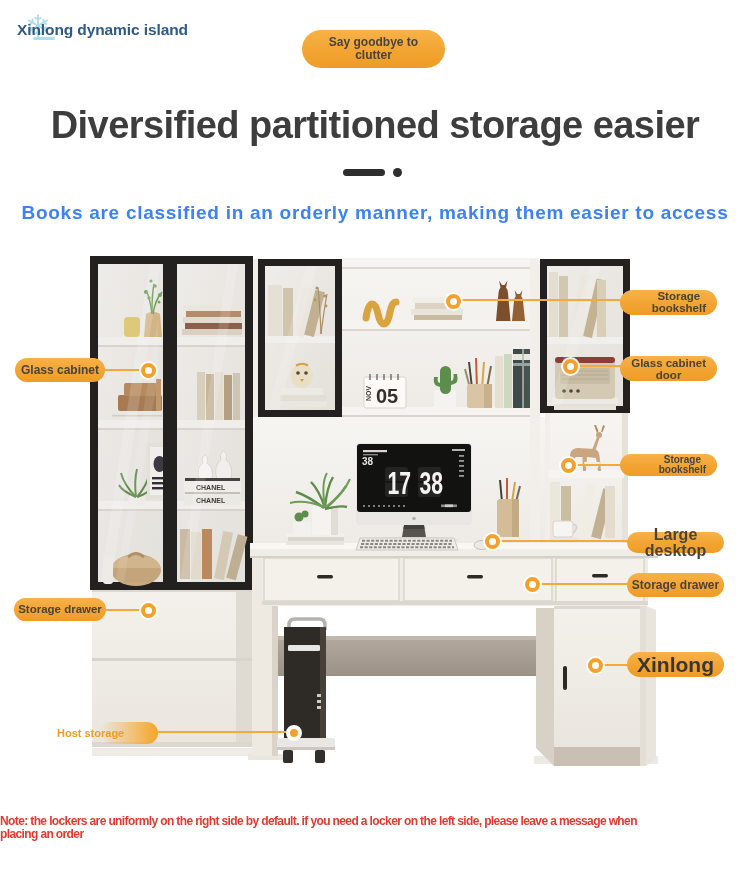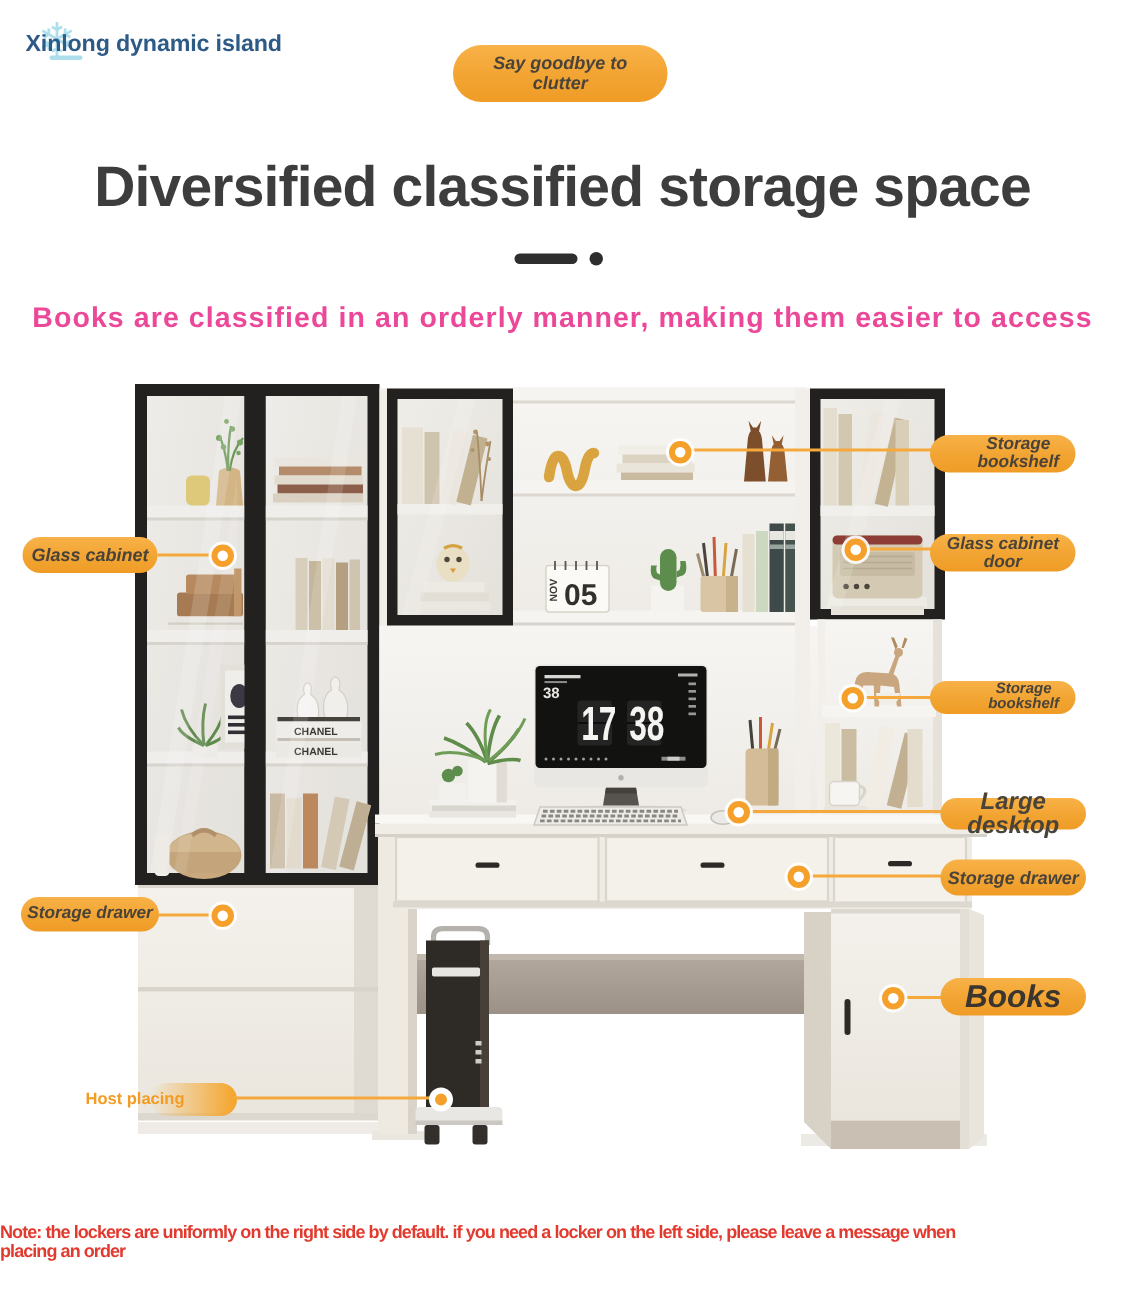--- a/index.html
+++ b/index.html
@@ -1,46 +1,46 @@
 <!DOCTYPE html>
 <html><head>
 <meta charset="utf-8">
 <style>
   html,body{margin:0;padding:0;}
   body{font-family:"Liberation Sans",sans-serif;background:#fff;}
   .page{position:relative;width:750px;height:870px;background:#fff;overflow:hidden;}
   .abs{position:absolute;}
   .pill{position:absolute;background:linear-gradient(180deg,#f8b248 0%,#f2a432 55%,#ef9c26 100%);
         border-radius:999px;color:#4a4339;font-weight:bold;line-height:1.0;
-        display:flex;flex-direction:column;justify-content:center;box-sizing:border-box;font-style:italic;}
+        display:flex;flex-direction:column;justify-content:center;box-sizing:border-box;}
   .pill.ctr{align-items:center;text-align:center;}
   .pill.rt{align-items:flex-end;text-align:center;padding-right:11px;}
   .cline{position:absolute;height:2px;background:#f5a93d;}
   .ring{position:absolute;width:7px;height:7px;background:#fff;border:4px solid #f6a02c;
         border-radius:50%;box-shadow:0 0 0 2px rgba(255,255,255,.9);}
 </style>
 </head>
 <body>
 <div class="page">
 
   <div class="abs" style="left:25px;top:8px;font-size:31px;color:#a5dcea;opacity:.9;">❄</div>
 
   <div class="abs" style="left:17px;top:21px;font-size:15.5px;font-weight:bold;color:#2d5a87;letter-spacing:-0.1px;">Xinlong dynamic island</div>
 
   <div class="abs" style="left:33px;top:37px;width:22px;height:2.5px;background:#9ed9e8;border-radius:2px;opacity:.85;"></div>
 
   <div class="pill ctr" style="left:302px;top:30px;width:143px;height:38px;font-size:12px;line-height:13px;">Say goodbye to<br>clutter</div>
 
-  <div class="abs" style="left:0;top:104px;width:750px;text-align:center;font-size:38px;letter-spacing:-0.55px;font-weight:bold;color:#3d3d3d;">Diversified classified storage space</div>
+  <div class="abs" style="left:0;top:104px;width:750px;text-align:center;font-size:38px;letter-spacing:-0.55px;font-weight:bold;color:#3d3d3d;">Diversified partitioned storage easier</div>
 
   <div class="abs" style="left:343px;top:169px;width:42px;height:7px;background:#2e2e2e;border-radius:3.5px;"></div>
 
   <div class="abs" style="left:393px;top:168px;width:9px;height:9px;background:#2e2e2e;border-radius:50%;"></div>
 
-  <div class="abs" style="left:0;top:202px;width:750px;text-align:center;font-size:19px;letter-spacing:0.72px;font-weight:bold;color:#ec4899;">Books are classified in an orderly manner, making them easier to access</div>
+  <div class="abs" style="left:0;top:202px;width:750px;text-align:center;font-size:19px;letter-spacing:0.72px;font-weight:bold;color:#3b82f6;">Books are classified in an orderly manner, making them easier to access</div>
 
   <svg class="abs" style="left:0;top:240px;" width="750" height="560" viewBox="0 240 750 560" xmlns="http://www.w3.org/2000/svg">
   <defs>
     <linearGradient id="gfront" x1="0" y1="0" x2="0" y2="1">
       <stop offset="0" stop-color="#f4f1ec"></stop>
           <stop offset="1" stop-color="#eae6de"></stop>
     </linearGradient>
     <linearGradient id="gint" x1="0" y1="0" x2="1" y2="1">
       <stop offset="0" stop-color="#f4f2ee"></stop>
           <stop offset="1" stop-color="#e9e6e0"></stop>
@@ -585,36 +585,36 @@
   <div class="cline" style="left:538px;top:583px;width:92px;"></div>
 
   <div class="ring" style="left:524.5px;top:576.5px;"></div>
 
   <div class="pill ctr" style="left:627px;top:573px;width:97px;height:24px;font-size:12px;">Storage drawer</div>
 
   <div class="cline" style="left:601px;top:664px;width:29px;"></div>
 
   <div class="ring" style="left:587.5px;top:657.5px;"></div>
 
-  <div class="pill ctr" style="left:627px;top:652px;width:97px;height:25px;font-size:21px;color:#3a362f;">Books</div>
+  <div class="pill ctr" style="left:627px;top:652px;width:97px;height:25px;font-size:21px;color:#3a362f;">Xinlong</div>
 
   <div class="pill ctr" style="left:15px;top:358px;width:90px;height:24px;font-size:12px;">Glass cabinet</div>
 
   <div class="cline" style="left:105px;top:369px;width:36px;"></div>
 
   <div class="ring" style="left:140.5px;top:362.5px;"></div>
 
   <div class="pill ctr" style="left:14px;top:598px;width:92px;height:23px;font-size:11.5px;">Storage drawer</div>
 
   <div class="cline" style="left:106px;top:609px;width:35px;"></div>
 
   <div class="ring" style="left:140.5px;top:602.5px;"></div>
 
   <div class="abs" style="left:100px;top:722px;width:58px;height:22px;border-radius:11px;background:linear-gradient(90deg,rgba(246,166,40,0) 0%,rgba(246,166,40,0.55) 55%,rgba(246,160,30,0.95) 100%);"></div>
 
-  <div class="abs" style="left:57px;top:727px;font-size:11px;font-weight:bold;color:#f59b22;">Host placing</div>
+  <div class="abs" style="left:57px;top:727px;font-size:11px;font-weight:bold;color:#f59b22;">Host storage</div>
 
   <div class="cline" style="left:155px;top:731px;width:132px;"></div>
 
   <div class="abs" style="left:286px;top:725px;width:8px;height:8px;background:#f6a02c;border:4px solid #ffffff;border-radius:50%;"></div>
 
   <div class="abs" style="left:0;top:815px;width:750px;font-size:12px;line-height:13px;letter-spacing:-0.62px;font-weight:bold;color:#e23a2e;">Note: the lockers are uniformly on the right side by default. if you need a locker on the left side, please leave a message when<br>placing an order</div>
 </div>
 
 </body></html>

